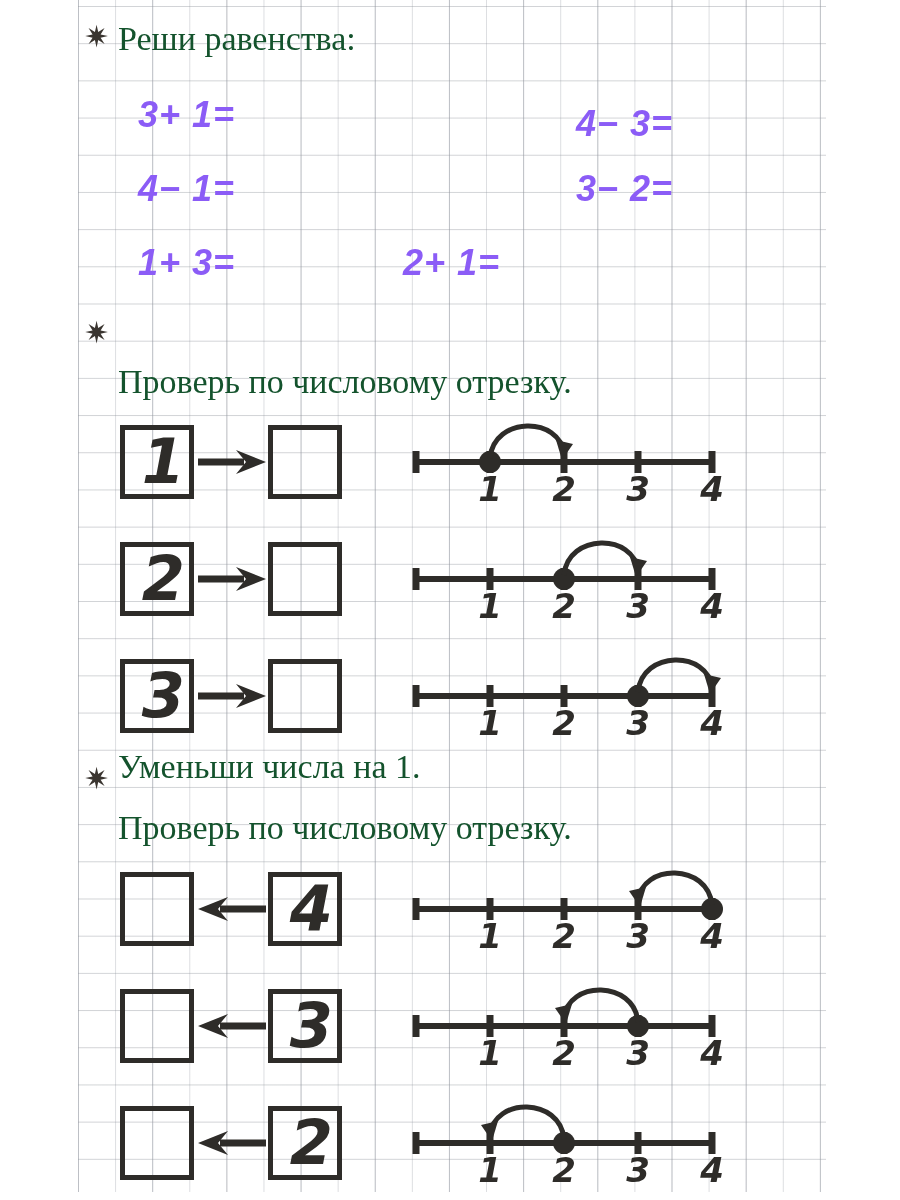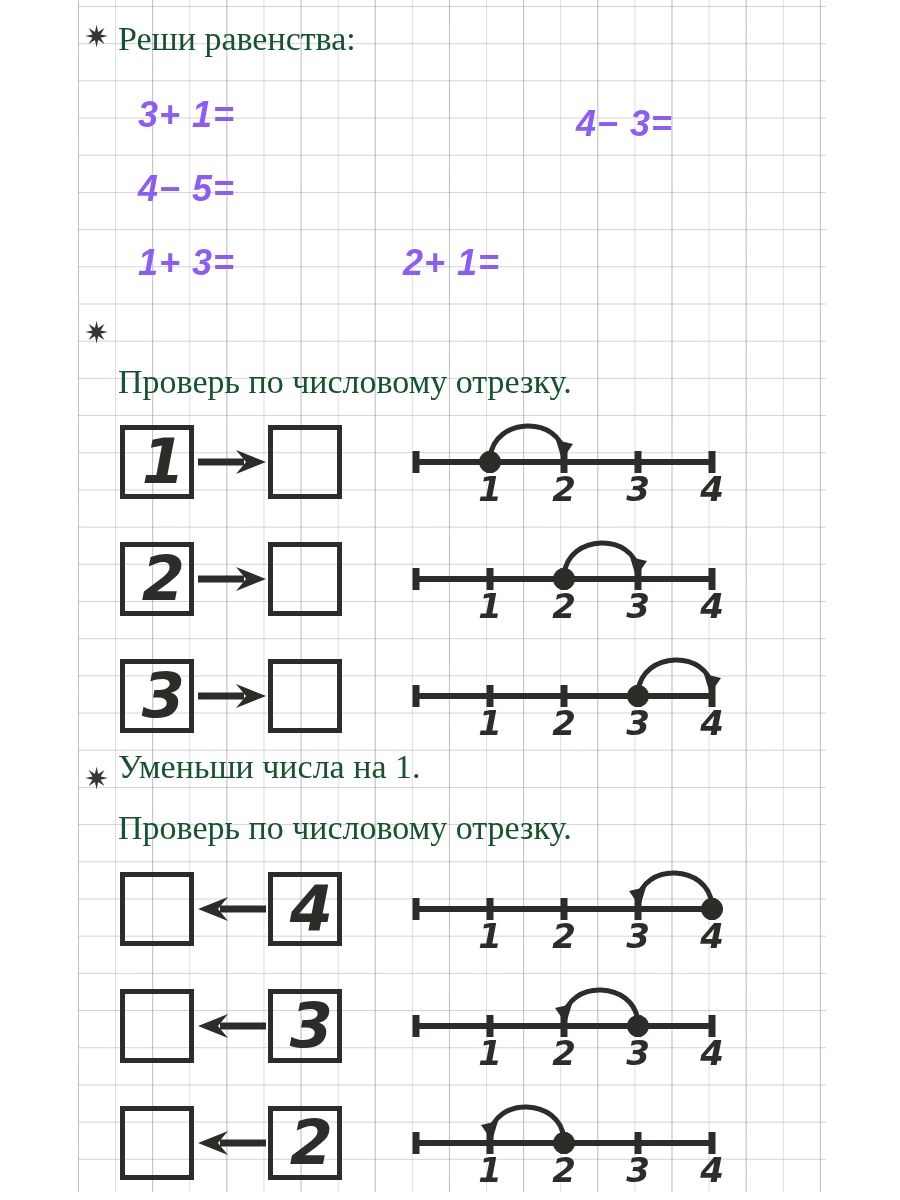--- a/index.html
+++ b/index.html
@@ -118,21 +118,22 @@
   <div id="grid-fine"></div>
 
   <div class="layer">
 
     <span class="star" style="left:84px; top:22px;">✷</span>
     <div class="heading" style="left:118px; top:20px;">Реши равенства:</div>
 
     <div class="eq" style="left:138px; top:94px;">3+ 1=</div>
     <div class="eq" style="left:576px; top:94px;margin-top:9px;">4− 3=</div>
 
-    <div class="eq" style="left:138px; top:168px;">4− 5=</div>
+    <div class="eq" style="left:138px; top:168px;">4− 1=</div>
+    <div class="eq" style="left:576px; top:168px;">3− 2=</div>
 
     <div class="eq" style="left:138px; top:242px;">1+ 3=</div>
     <div class="eq" style="left:355px; top:242px;margin-left:48px;">2+ 1=</div>
   </div>
 
   <div class="layer">
 
     <span class="star" style="left:84px; top:318px;">✷</span>
     <div class="heading" style="left:118px; top:363px;">Проверь по числовому отрезку.</div>
 

